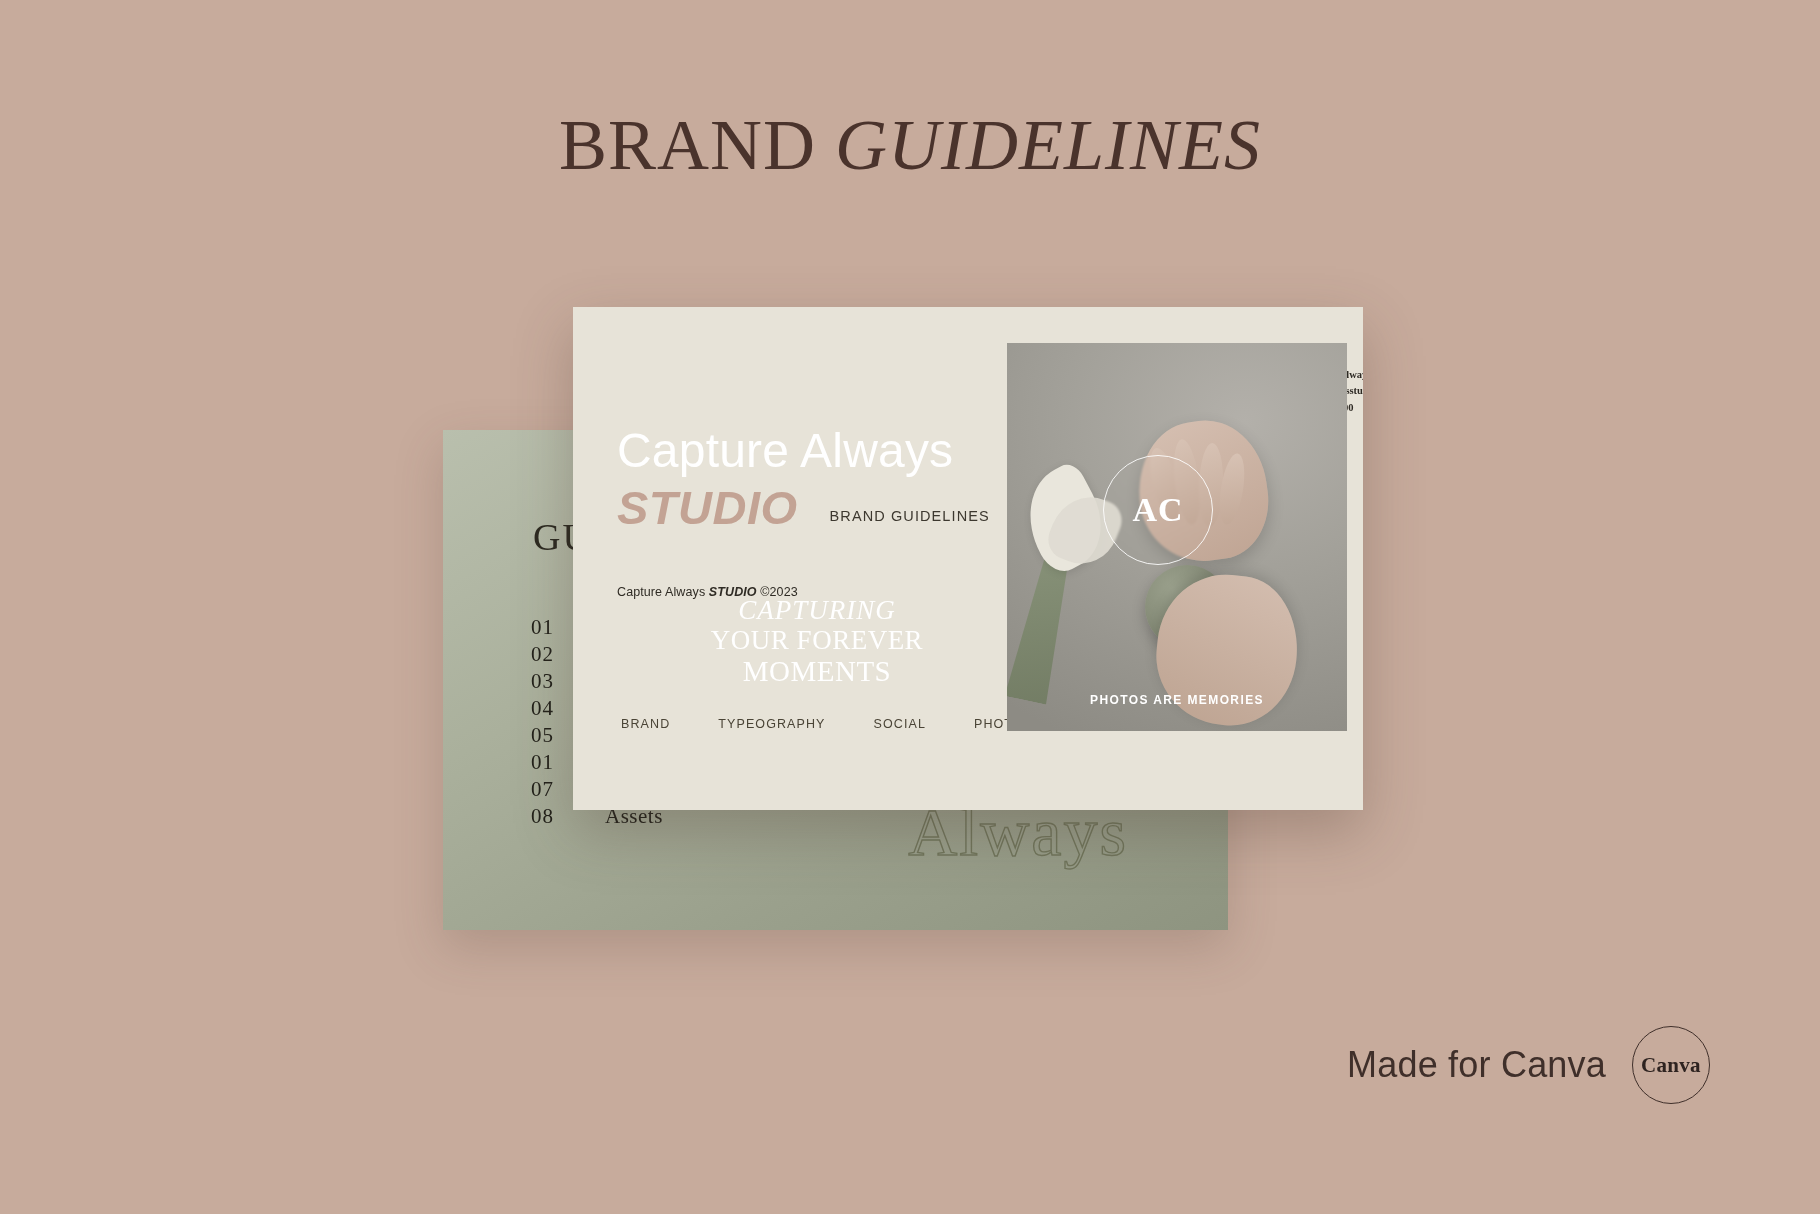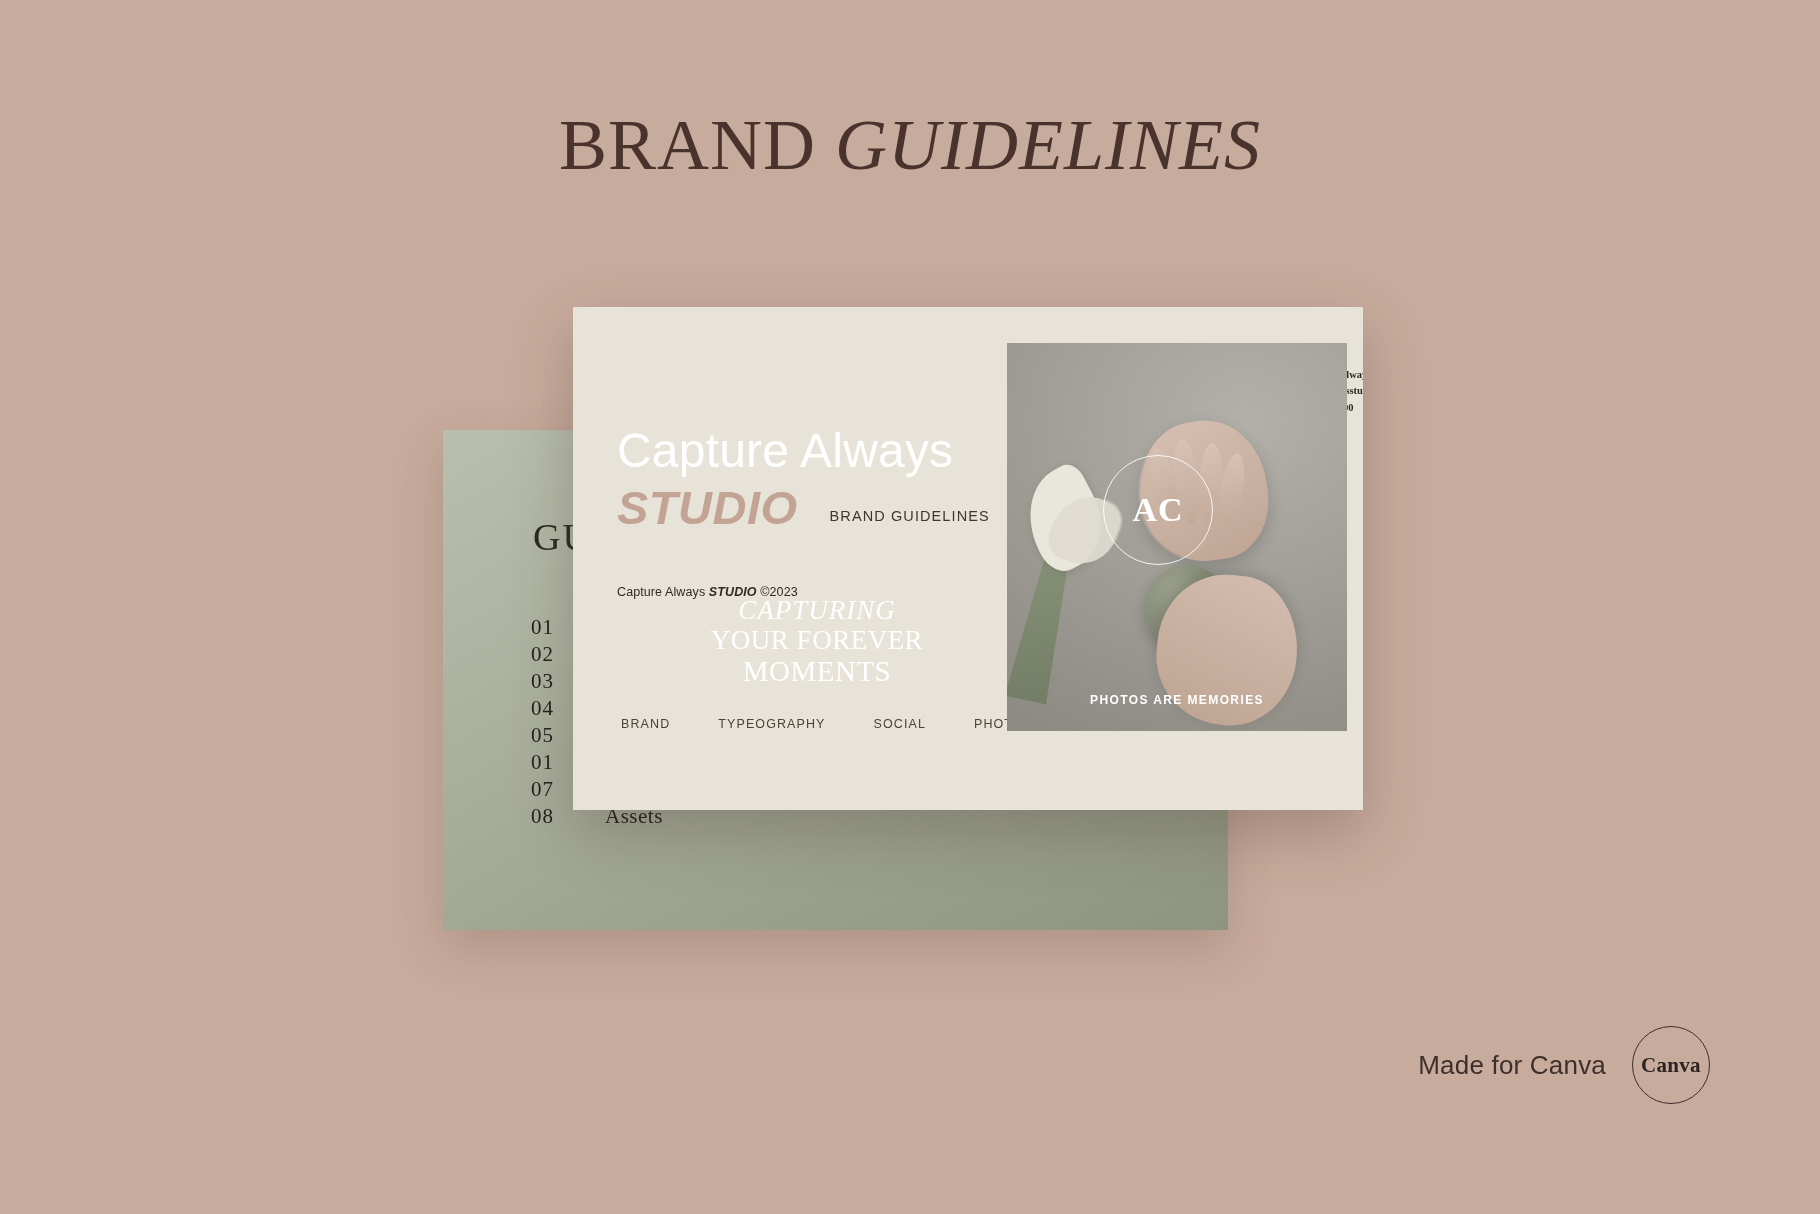--- a/index.html
+++ b/index.html
@@ -177,21 +177,21 @@
   .ph-caption{
     position:absolute;left:0;right:0;bottom:24px;text-align:center;
     color:#ffffff;font-size:12px;letter-spacing:1.4px;
   }
 
   
   .footer{
     position:absolute;right:110px;bottom:110px;
     display:flex;align-items:center;gap:26px;
   }
-  .footer-text{font-size:26px;color:#3f2f2a;letter-spacing:.2px;}
+  .footer-text{font-size:36px;color:#3f2f2a;letter-spacing:.2px;}
   .canva-badge{
     width:76px;height:76px;border-radius:50%;
     border:1.6px solid #3f2f2a;
     display:flex;align-items:center;justify-content:center;
   }
   .canva-badge span{
     font-family:"Liberation Serif", serif;
     font-weight:700;font-size:21px;color:#2e2320;
     letter-spacing:.3px;
   }
@@ -237,20 +237,21 @@
       <div class="toc-row">
         <span class="toc-num">07</span>
         <span class="toc-label"></span>
       </div>
       <div class="toc-row">
         <span class="toc-num">08</span>
         <span class="toc-label">Assets</span>
       </div>
     </div>
 
+    <div class="always-outline">Always</div>
   </div>
 
   <div class="front-card">
 
     <div class="fc-meta-left">
       <div>Made by Capture Always Studio</div>
       <div class="meta-sub">@forevercreatestudio</div>
     </div>
 
     <div class="fc-meta-right">

